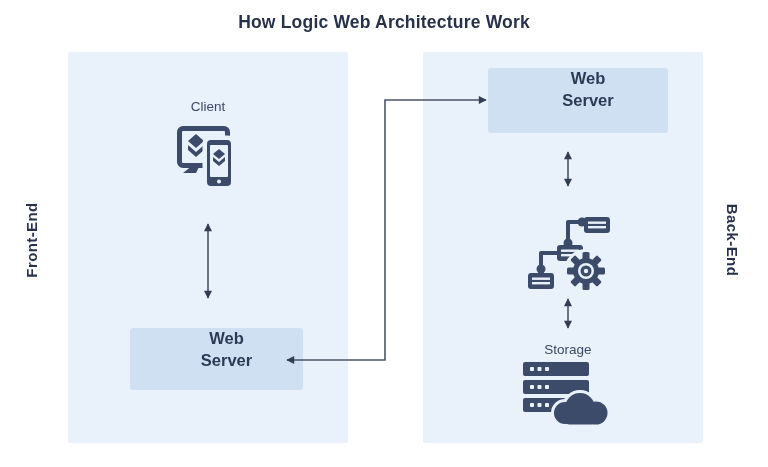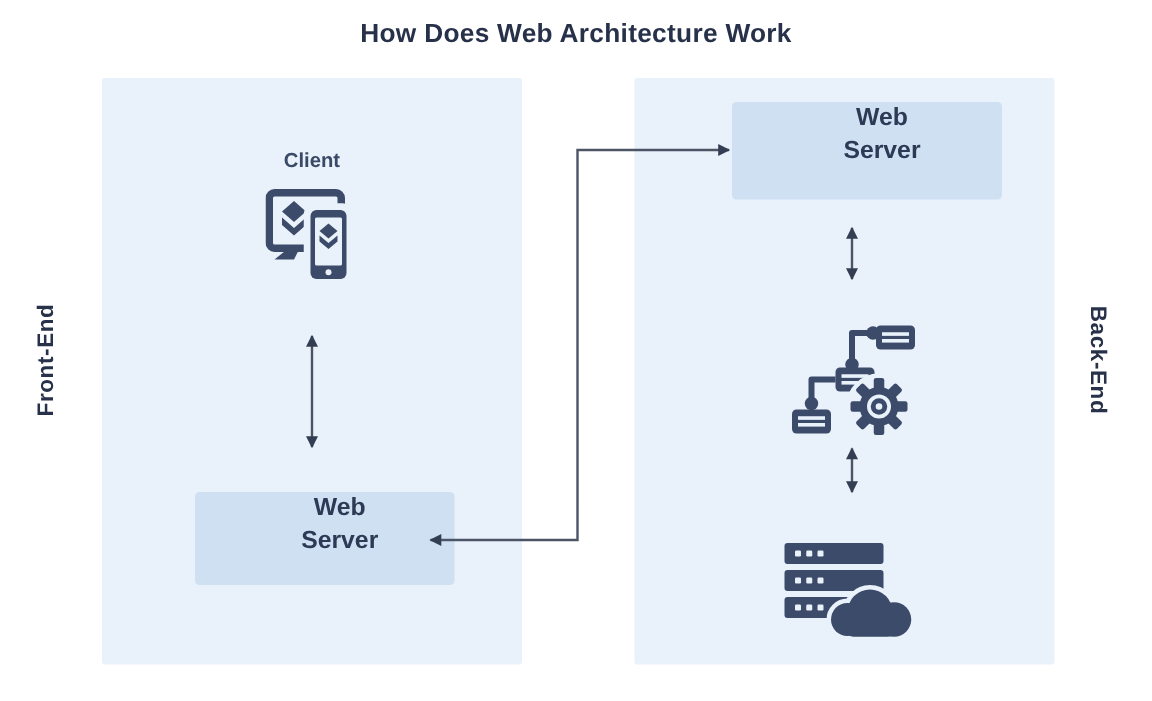--- a/index.html
+++ b/index.html
@@ -18,21 +18,21 @@
   .panel{position:absolute;top:52px;width:280px;height:391px;background:var(--panel_bg);border-radius:2px;}
   .panel.left{left:68px;}
   .panel.right{left:423px;}
   .side-label{
     position:absolute;top:240px;font-size:15px;font-weight:bold;letter-spacing:.4px;
     color:var(--title_ink);white-space:nowrap;
   }
   .side-label.left{left:31px;transform:translate(-50%,-50%) rotate(-90deg);}
   .side-label.right{left:732px;transform:translate(-50%,-50%) rotate(90deg);}
   .node-label{
-    position:absolute;text-align:center;font-size:13.5px;font-weight:bold;color:var(--label_ink);
+    position:absolute;text-align:center;font-size:13.5px;font-weight:normal;color:var(--label_ink);
   }
   .lbl-client{left:68px;width:280px;top:99px;}
   .lbl-bl{left:428px;width:280px;top:197px;}
   .lbl-storage{left:428px;width:280px;top:342px;}
   .ws-box{
     position:absolute;background:var(--box_bg);border-radius:3px;
     display:flex;align-items:flex-start;justify-content:center;padding-left:20px;
   }
   .ws-box.front{left:130px;top:328px;width:153px;height:62px;}
   .ws-box.back{left:488px;top:68px;width:160px;height:65px;}
@@ -44,21 +44,21 @@
   .client-icon{left:177px;top:126px;}
   .bl-icon{left:524px;top:215px;}
   .storage-icon{left:522px;top:362px;}
   .overlay{position:absolute;left:0;top:0;pointer-events:none;}
 </style>
 </head>
 <body>
 
 <div class="canvas">
 
-  <div class="title">How Does Web Architecture Work</div>
+  <div class="title">How Logic Web Architecture Work</div>
 
   <div class="panel left"></div>
   <div class="panel right"></div>
 
   <div class="side-label left">Front-End</div>
   <div class="side-label right">Back-End</div>
 
   <div class="node-label lbl-client">Client</div>
 
   <svg class="icon-svg client-icon" width="60" height="66" viewBox="0 0 60 66" aria-hidden="true">
@@ -116,20 +116,21 @@
       <rect x="58.5" y="37" width="7" height="9" rx="1.5" transform="rotate(225,62,56)"></rect>
       <rect x="58.5" y="37" width="7" height="9" rx="1.5" transform="rotate(270,62,56)"></rect>
       <rect x="58.5" y="37" width="7" height="9" rx="1.5" transform="rotate(315,62,56)"></rect>
     </g>
     <circle cx="62" cy="56" r="13" fill="var(--icon_fill,#3c4b69)"></circle>
     <circle cx="62" cy="56" r="8" fill="var(--panel_bg,#e9f1fb)"></circle>
     <circle cx="62" cy="56" r="5.5" fill="var(--icon_fill,#3c4b69)"></circle>
     <circle cx="62" cy="56" r="2.2" fill="var(--panel_bg,#e9f1fb)"></circle>
   </svg>
 
+  <div class="node-label lbl-storage">Storage</div>
 
   <svg class="icon-svg storage-icon" width="92" height="66" viewBox="0 0 92 66" aria-hidden="true">
     <g fill="var(--icon_fill,#3c4b69)">
       <rect x="1" y="0" width="66" height="14" rx="2"></rect>
       <rect x="1" y="18" width="66" height="14" rx="2"></rect>
       <rect x="1" y="36" width="66" height="14" rx="2"></rect>
     </g>
     <g fill="var(--panel_bg,#e9f1fb)">
       <rect x="8" y="5" width="4" height="4" rx="0.8"></rect>
         <rect x="15.5" y="5" width="4" height="4" rx="0.8"></rect>

